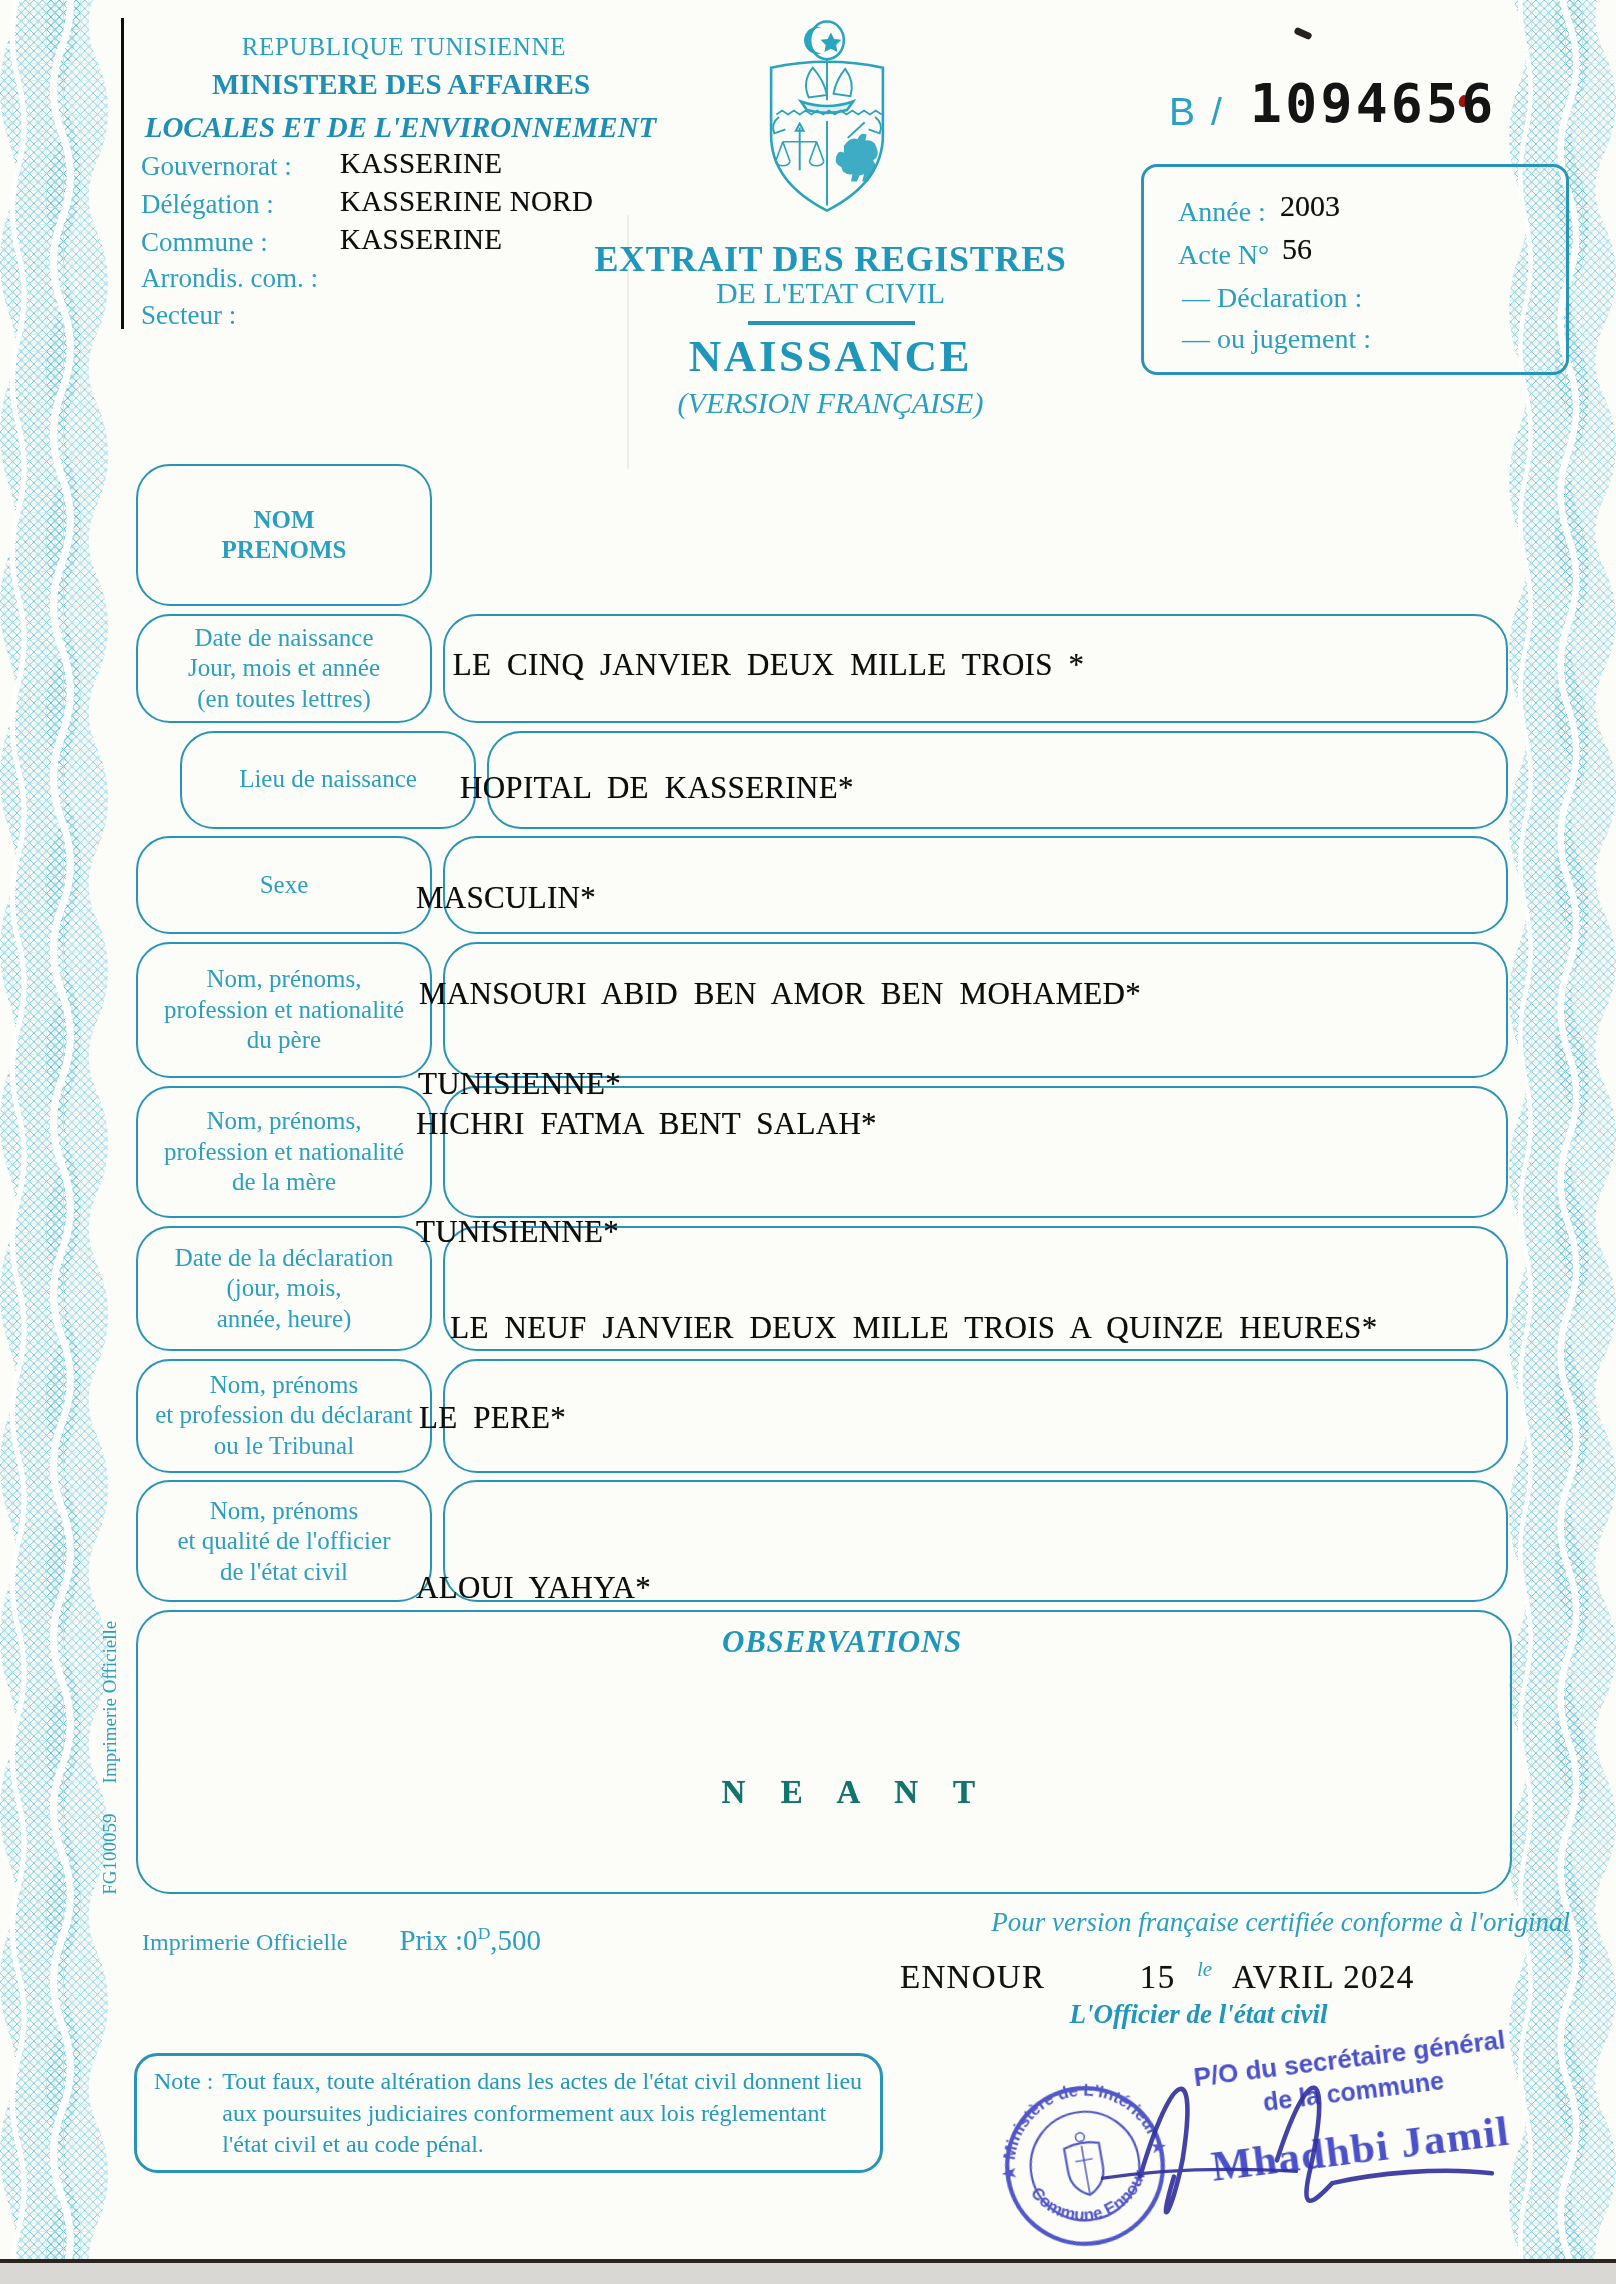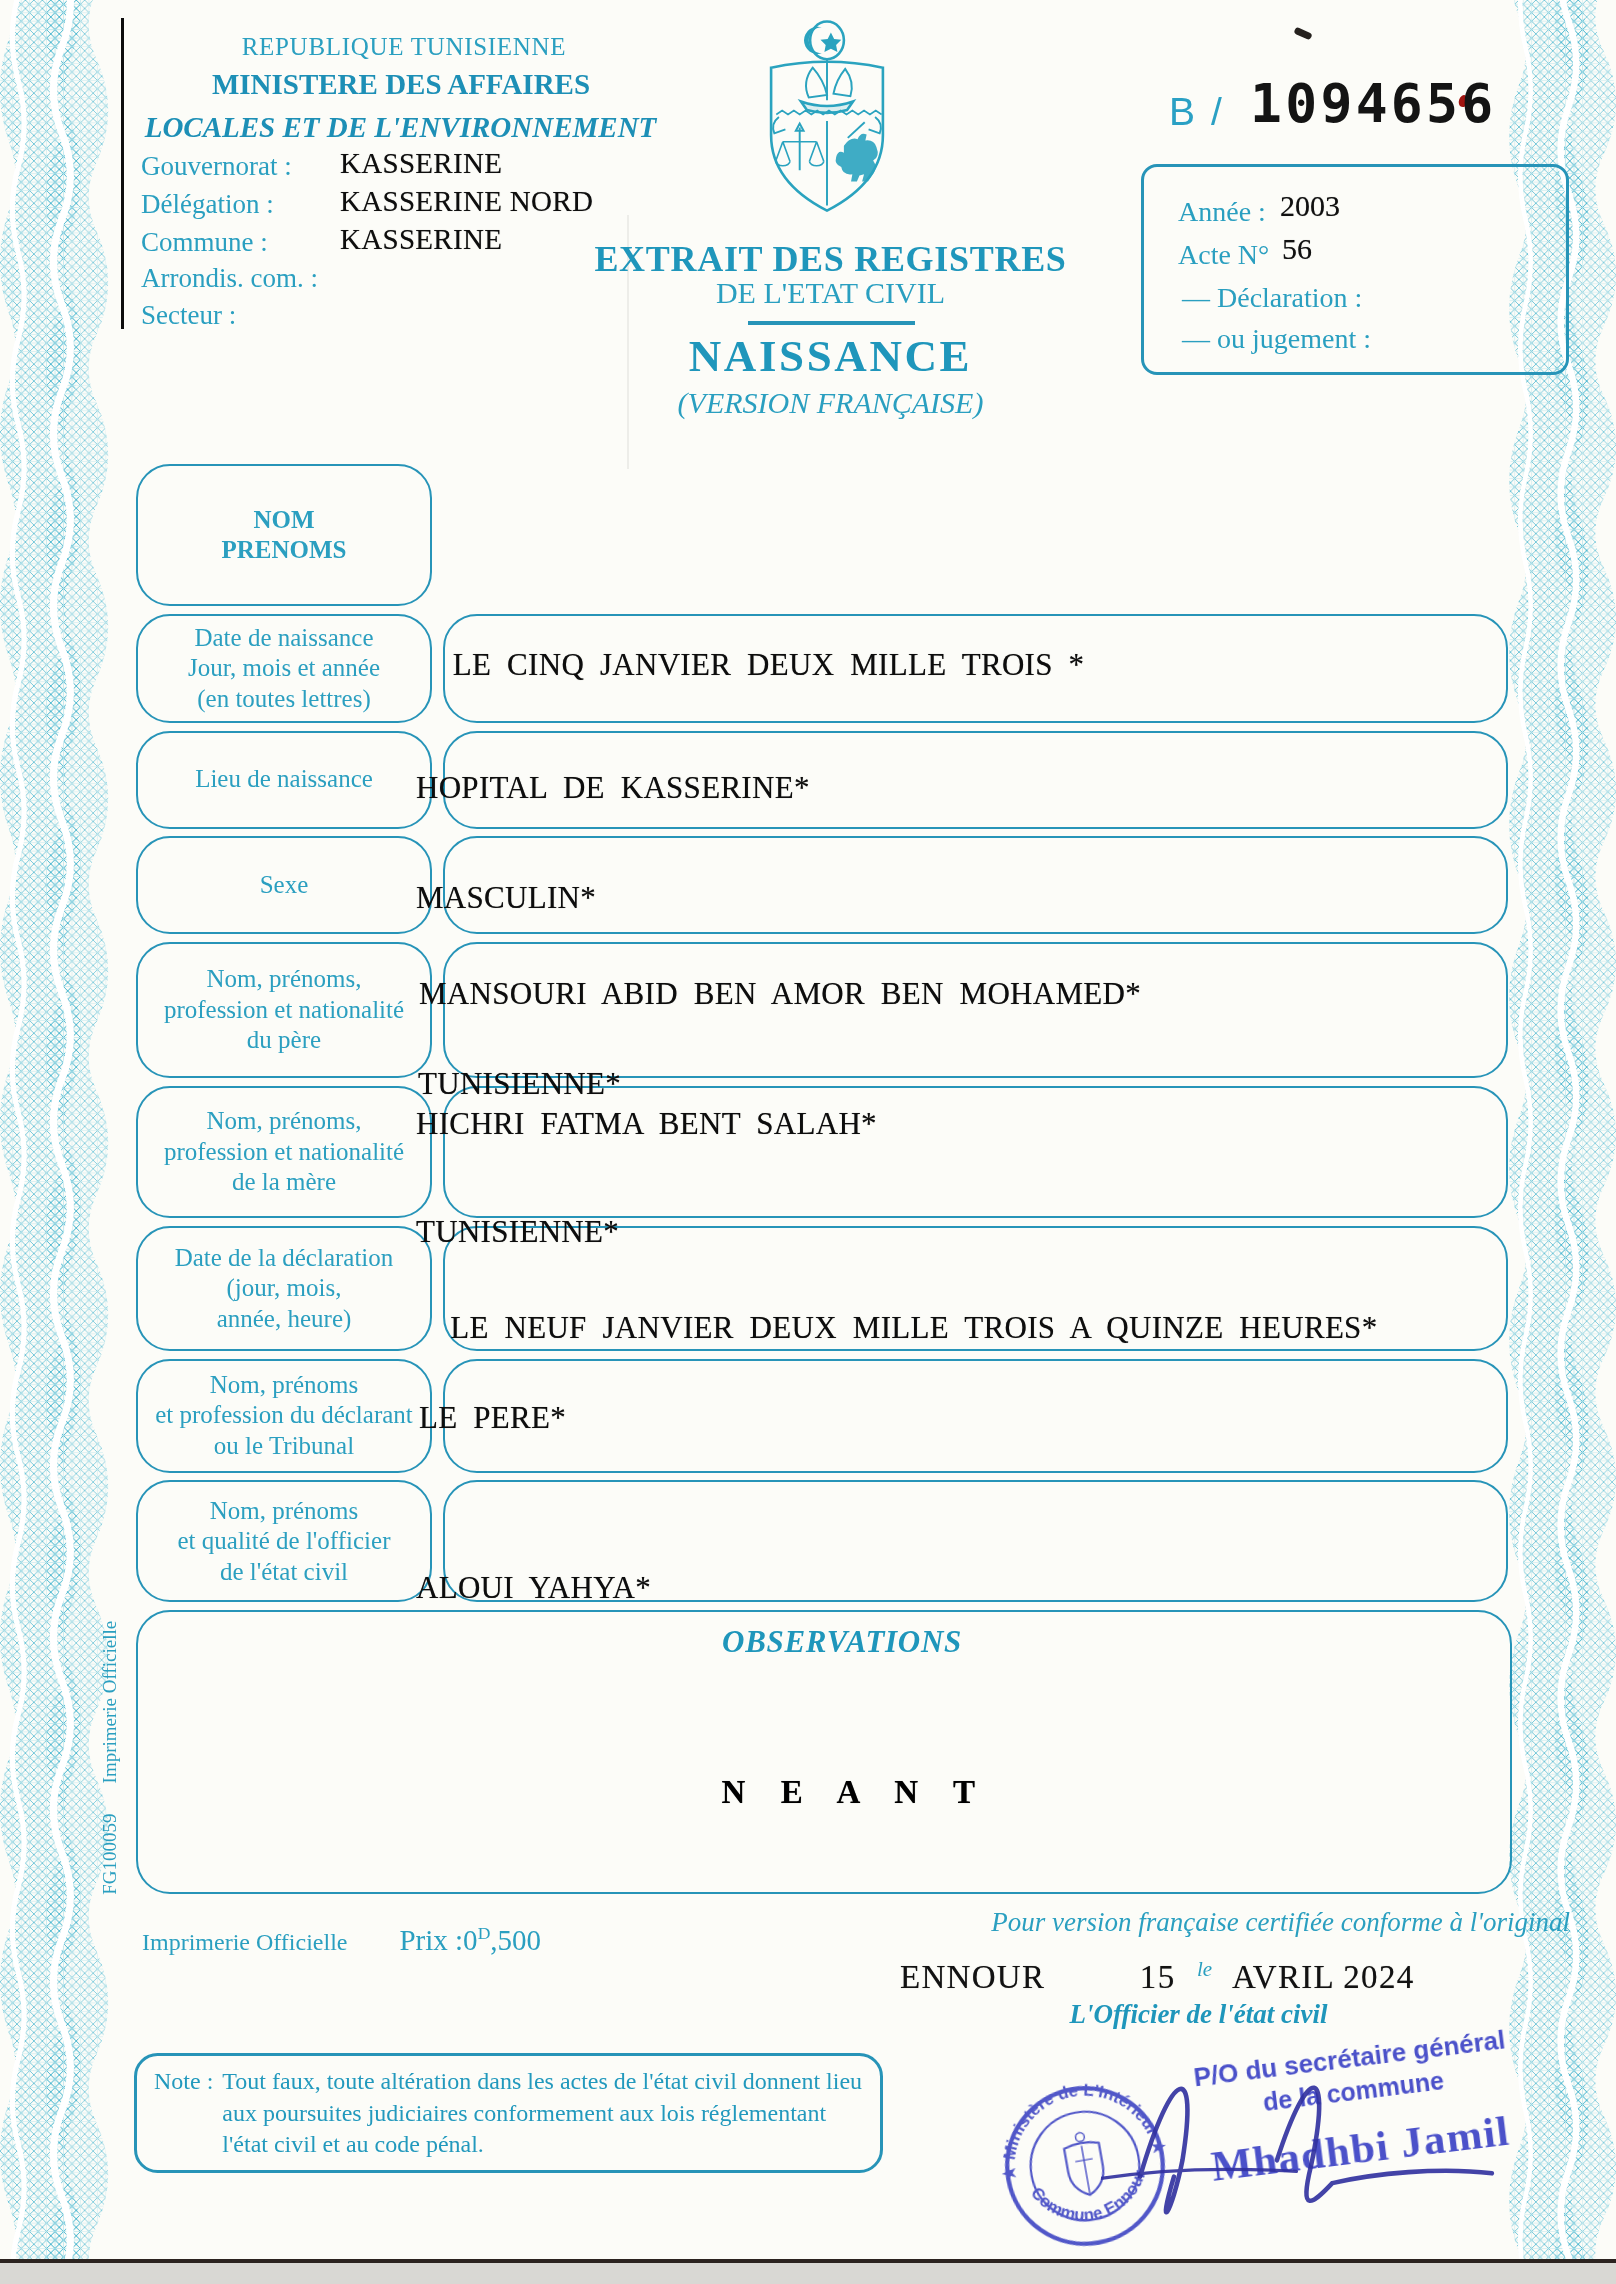--- a/index.html
+++ b/index.html
@@ -45,39 +45,39 @@
   .vline{position:absolute;left:121px;top:18px;width:3.3px;height:311px;background:#0d0d0d;}
   
   .rows{position:absolute;left:136px;top:464px;width:1372px;display:flex;flex-direction:column;gap:7.8px;}
   .row{display:flex;gap:11px;}
   .lbl{width:296px;border:2.6px solid #2794b8;border-radius:34px;display:flex;flex-direction:column;
        justify-content:center;align-items:center;text-align:center;color:#2b9fc0;font-size:25px;
        line-height:1.22;padding:3.9px 9px;box-sizing:border-box;}
   .val{flex:1;border:2.6px solid #2794b8;border-radius:34px;position:relative;}
   .v{position:absolute;white-space:nowrap;font-size:31px;color:#0d0d0d;word-spacing:7.8px;
      letter-spacing:0.3px;text-shadow:0 0 0.7px rgba(0,0,0,.55);z-index:3;}
-  .r0{height:142px;} .r1{height:109px;} .r2{height:98px;} .r3{height:98px;}
+  .r0{height:142px;} .r1{height:109px;} .r2{height:98px;margin-left:44px;} .r3{height:98px;}
   .r4{height:136px;} .r5{height:132px;} .r6{height:125px;} .r7{height:114px;} .r8{height:122px;}
   .r0 .lbl{font-weight:bold;}
   .r0 .v-main{left:-25px;top:28%;} .r0 .v-2{left:-27px;bottom:-23.5px;}
   .r1 .v-main{left:7.8px;top:30%;}
   .r2 .v-main{left:-29px;top:40%;}
   .r3 .v-main{left:-29px;top:44%;}
   .r4 .v-main{left:-26px;top:24%;} .r4 .v-2{left:-27px;bottom:-26px;}
   .r5 .v-main{left:-29px;top:14%;} .r5 .v-2{left:-29px;bottom:-34px;}
   .r6 .v-main{left:5.2px;bottom:2.6px;}
   .r7 .v-main{left:-26px;top:36%;}
   .r8 .v-main{left:-29px;bottom:-5.2px;}
   
   .obs{position:absolute;left:136px;top:1610px;width:1372px;height:280px;
        border:2.6px solid #2794b8;border-radius:34px;}
   .obs-h{position:absolute;left:0;right:0;top:11.7px;text-align:center;font-size:31px;
          font-weight:bold;font-style:italic;color:#1f96bb;letter-spacing:0.7px;padding-left:36px;}
   .obs-v{position:absolute;left:52%;top:162px;transform:translateX(-50%);font-size:33px;
-         font-weight:bold;color:#000000;letter-spacing:6.5px;word-spacing:14.3px;
+         font-weight:bold;color:#0f766e;letter-spacing:6.5px;word-spacing:14.3px;
          text-shadow:0 0 0.7px rgba(0,0,0,.55);}
   
   .printline{position:absolute;left:142px;top:1923px;display:flex;gap:52px;align-items:baseline;color:#2a9fc0;}
   .printline .po{font-size:24px;} .printline .pr{font-size:29px;}
   .sup{font-size:17.6px;vertical-align:super;}
   .certified{position:absolute;left:912px;top:1907px;width:658px;text-align:right;
              font-size:27px;font-style:italic;color:#2a9fc0;}
   .dateline{position:absolute;left:900px;top:1957px;font-size:33px;color:#121212;
             letter-spacing:1.3px;text-shadow:0 0 0.7px rgba(0,0,0,.5);}
   .dateline .d2{margin-left:85px;} .dateline .le{font-size:21px;color:#2a9fc0;font-style:italic;

